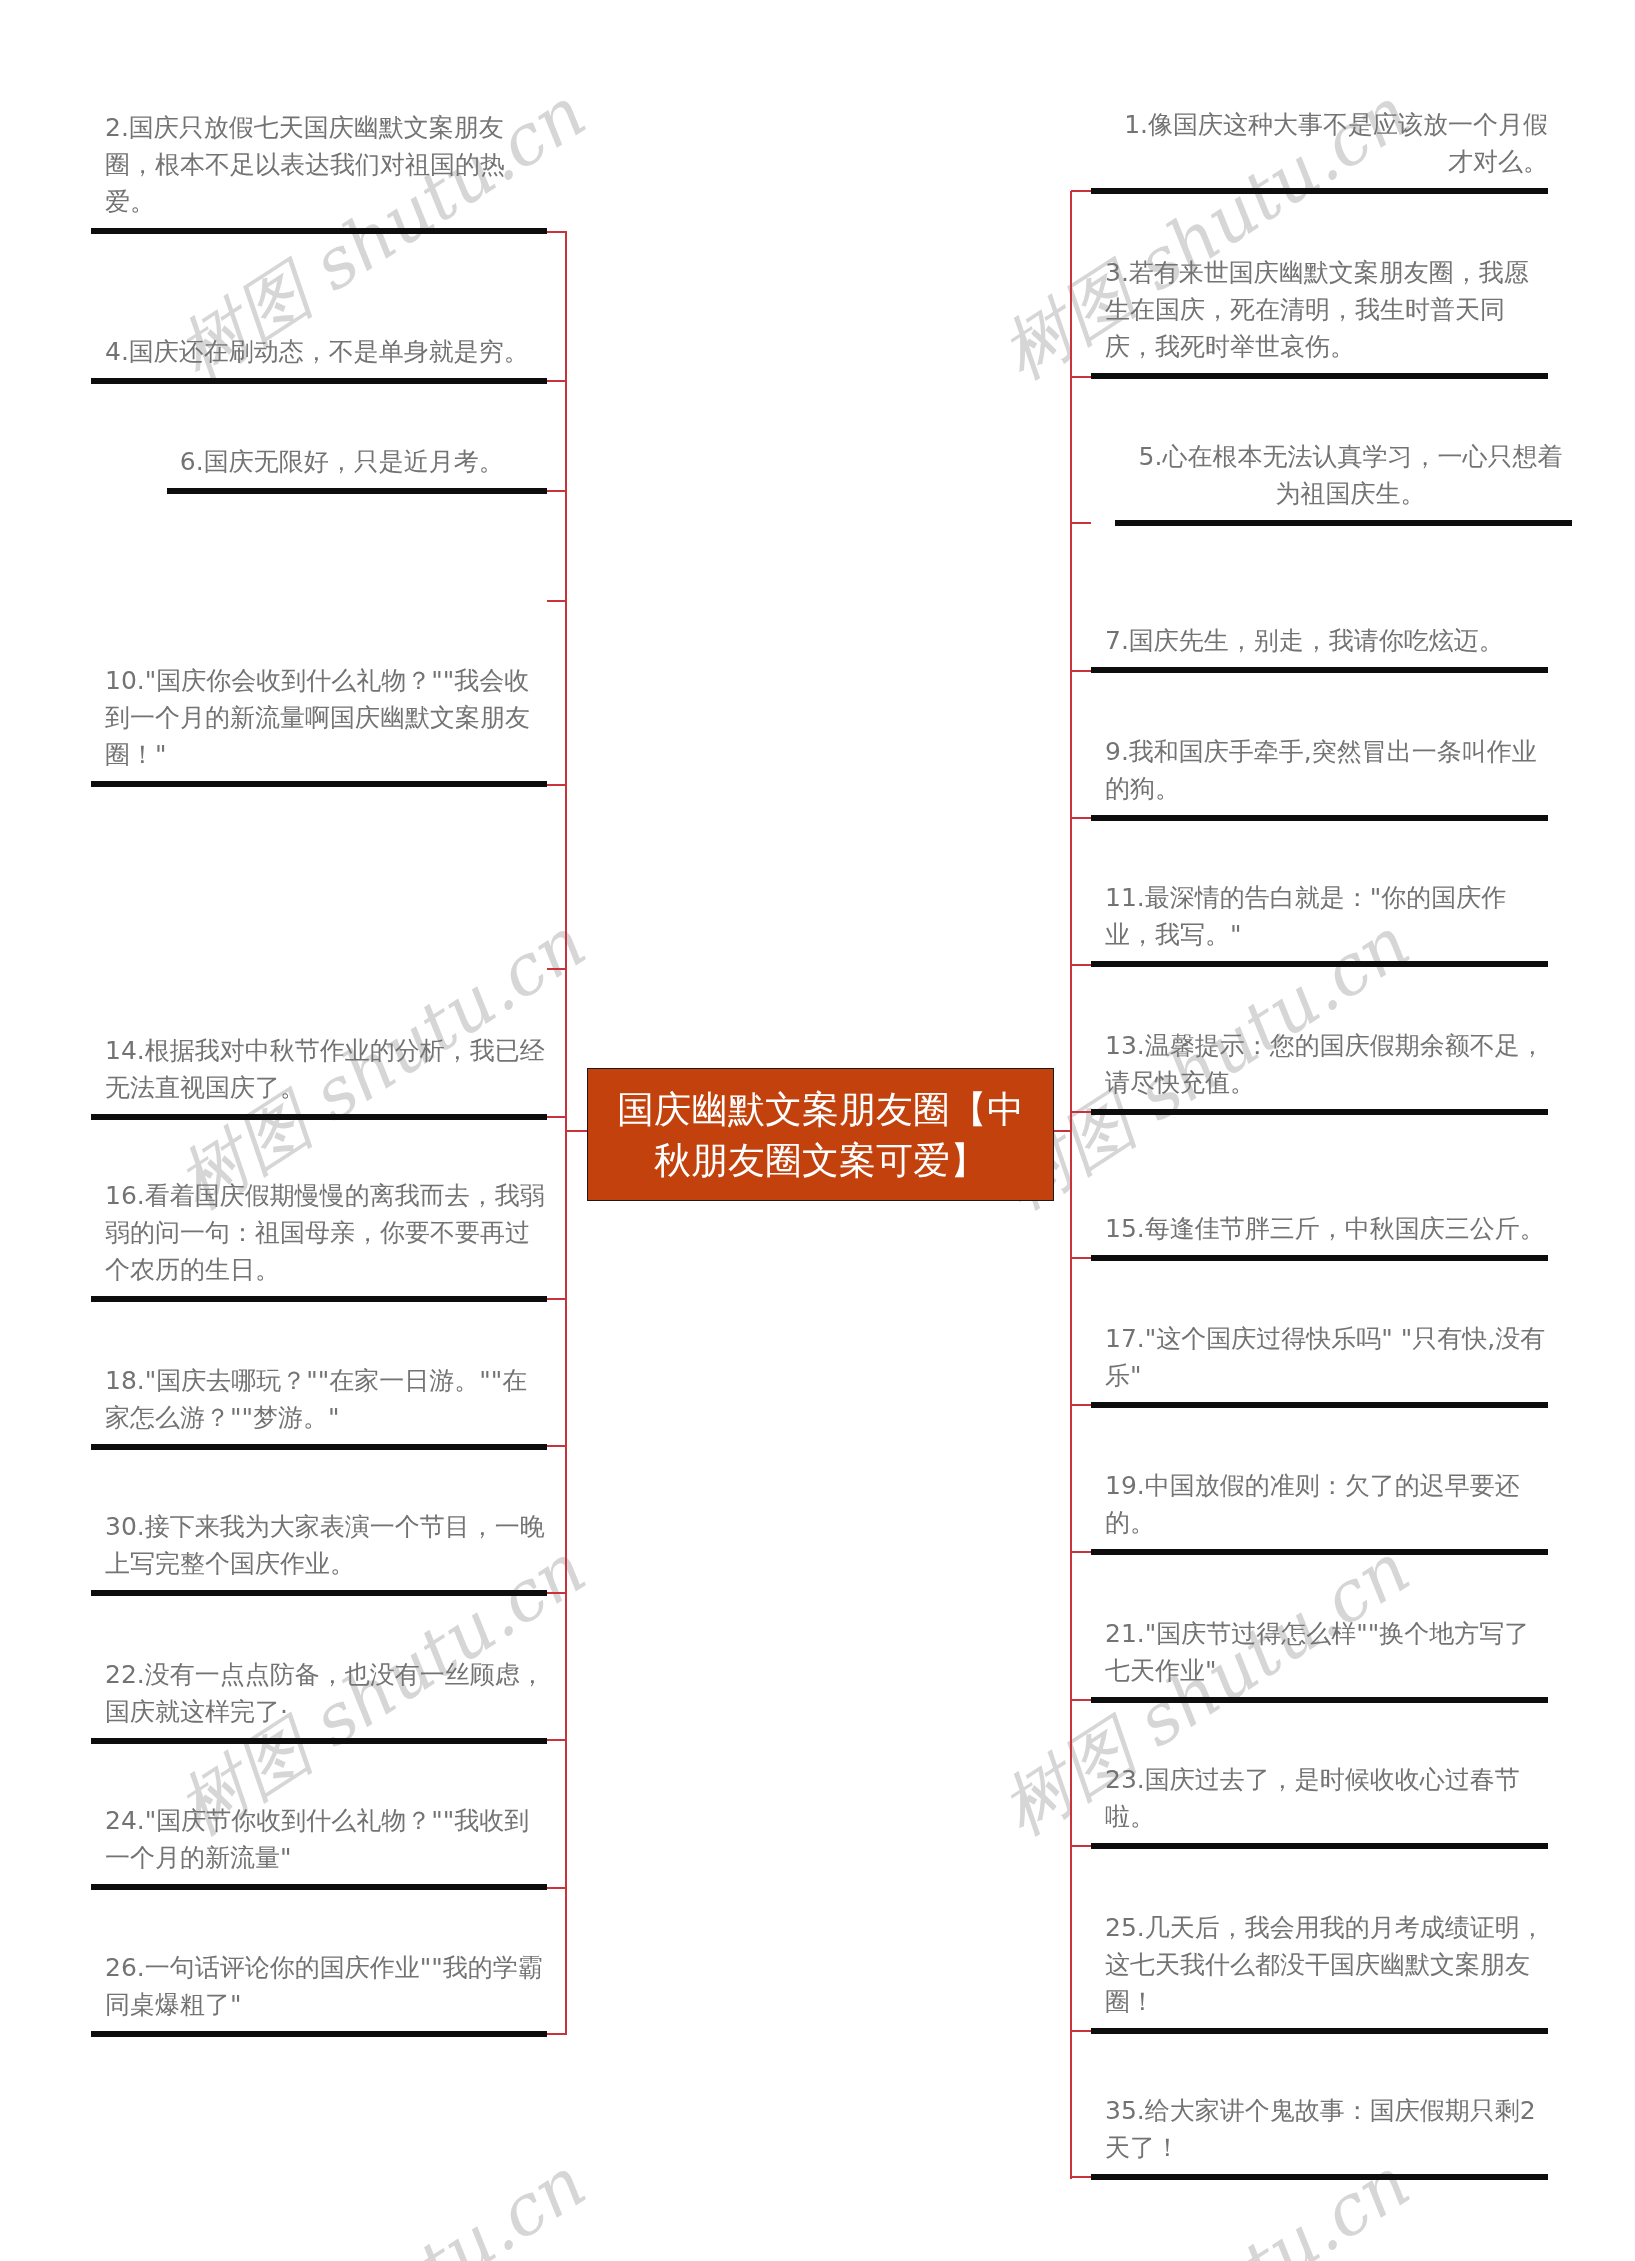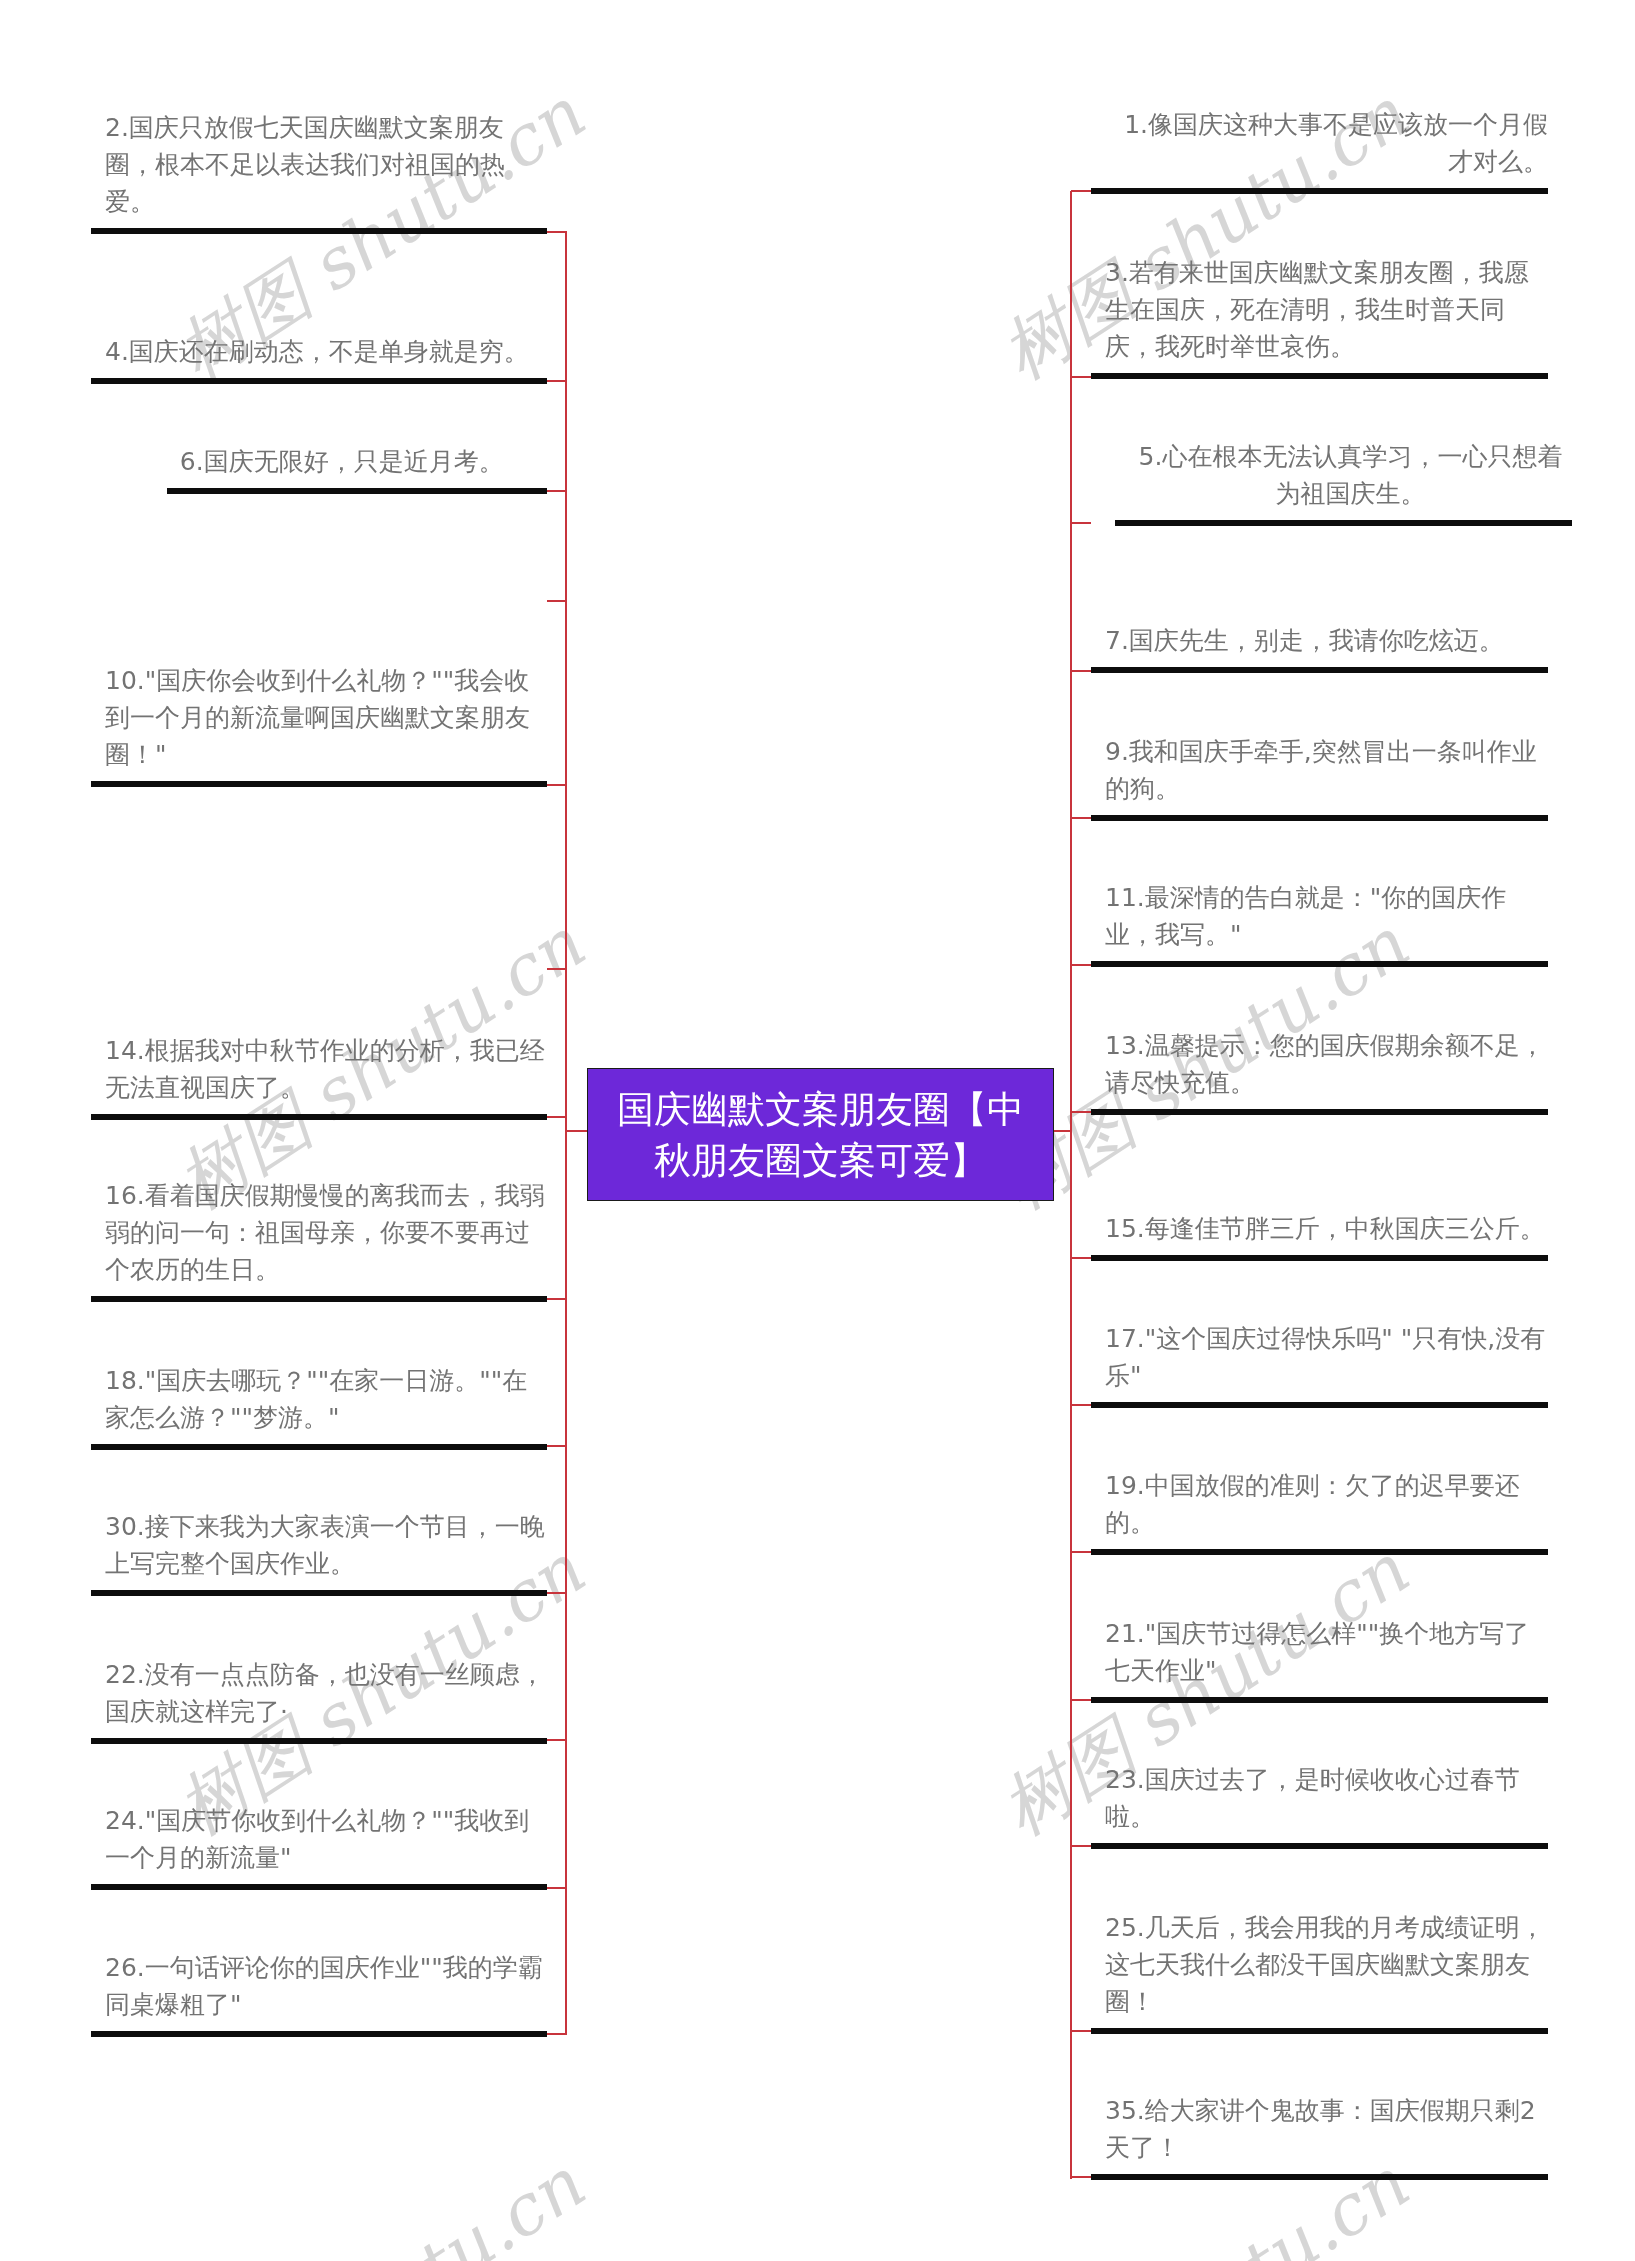--- a/index.html
+++ b/index.html
@@ -6,21 +6,21 @@
   body { width: 1636px; height: 2261px; position: relative; overflow: hidden;
          font-family: "DejaVu Sans", "Liberation Sans", sans-serif; }
   .canvas { position: absolute; left: 0; top: 0; width: 1636px; height: 2261px; }
   .vline { position: absolute; width: 1.9px; background: #c8343c; }
   .hconn { position: absolute; height: 1.9px; background: #c8343c; }
   .item { position: absolute; }
   .item .txt { position: absolute; left: 14px; right: 0; bottom: 14px;
                font-size: 25px; line-height: 37px; color: #737373; word-break: break-all; }
   .item .bar { position: absolute; left: 0; right: 0; bottom: 0; height: 6.4px; background: #0d0d0d; }
   .center { position: absolute; left: 587px; top: 1068px; width: 467px; height: 133px;
-            background: #6d28d9; border: 1.9px solid #1a1a1a; box-sizing: border-box;
+            background: #c2410c; border: 1.9px solid #1a1a1a; box-sizing: border-box;
             display: flex; align-items: center; justify-content: center; text-align: center; }
   .center span { color: #ffffff; font-size: 37px; line-height: 51px; padding: 0 25.6px; }
   .wm { position: absolute; color: rgba(180,180,180,0.55); font-family: "DejaVu Serif", serif;
         font-size: 70px; font-style: italic; transform: rotate(-33deg); transform-origin: left bottom;
         white-space: nowrap; pointer-events: none; }
 </style>
 </head>
 <body>
 
 <div class="canvas">

